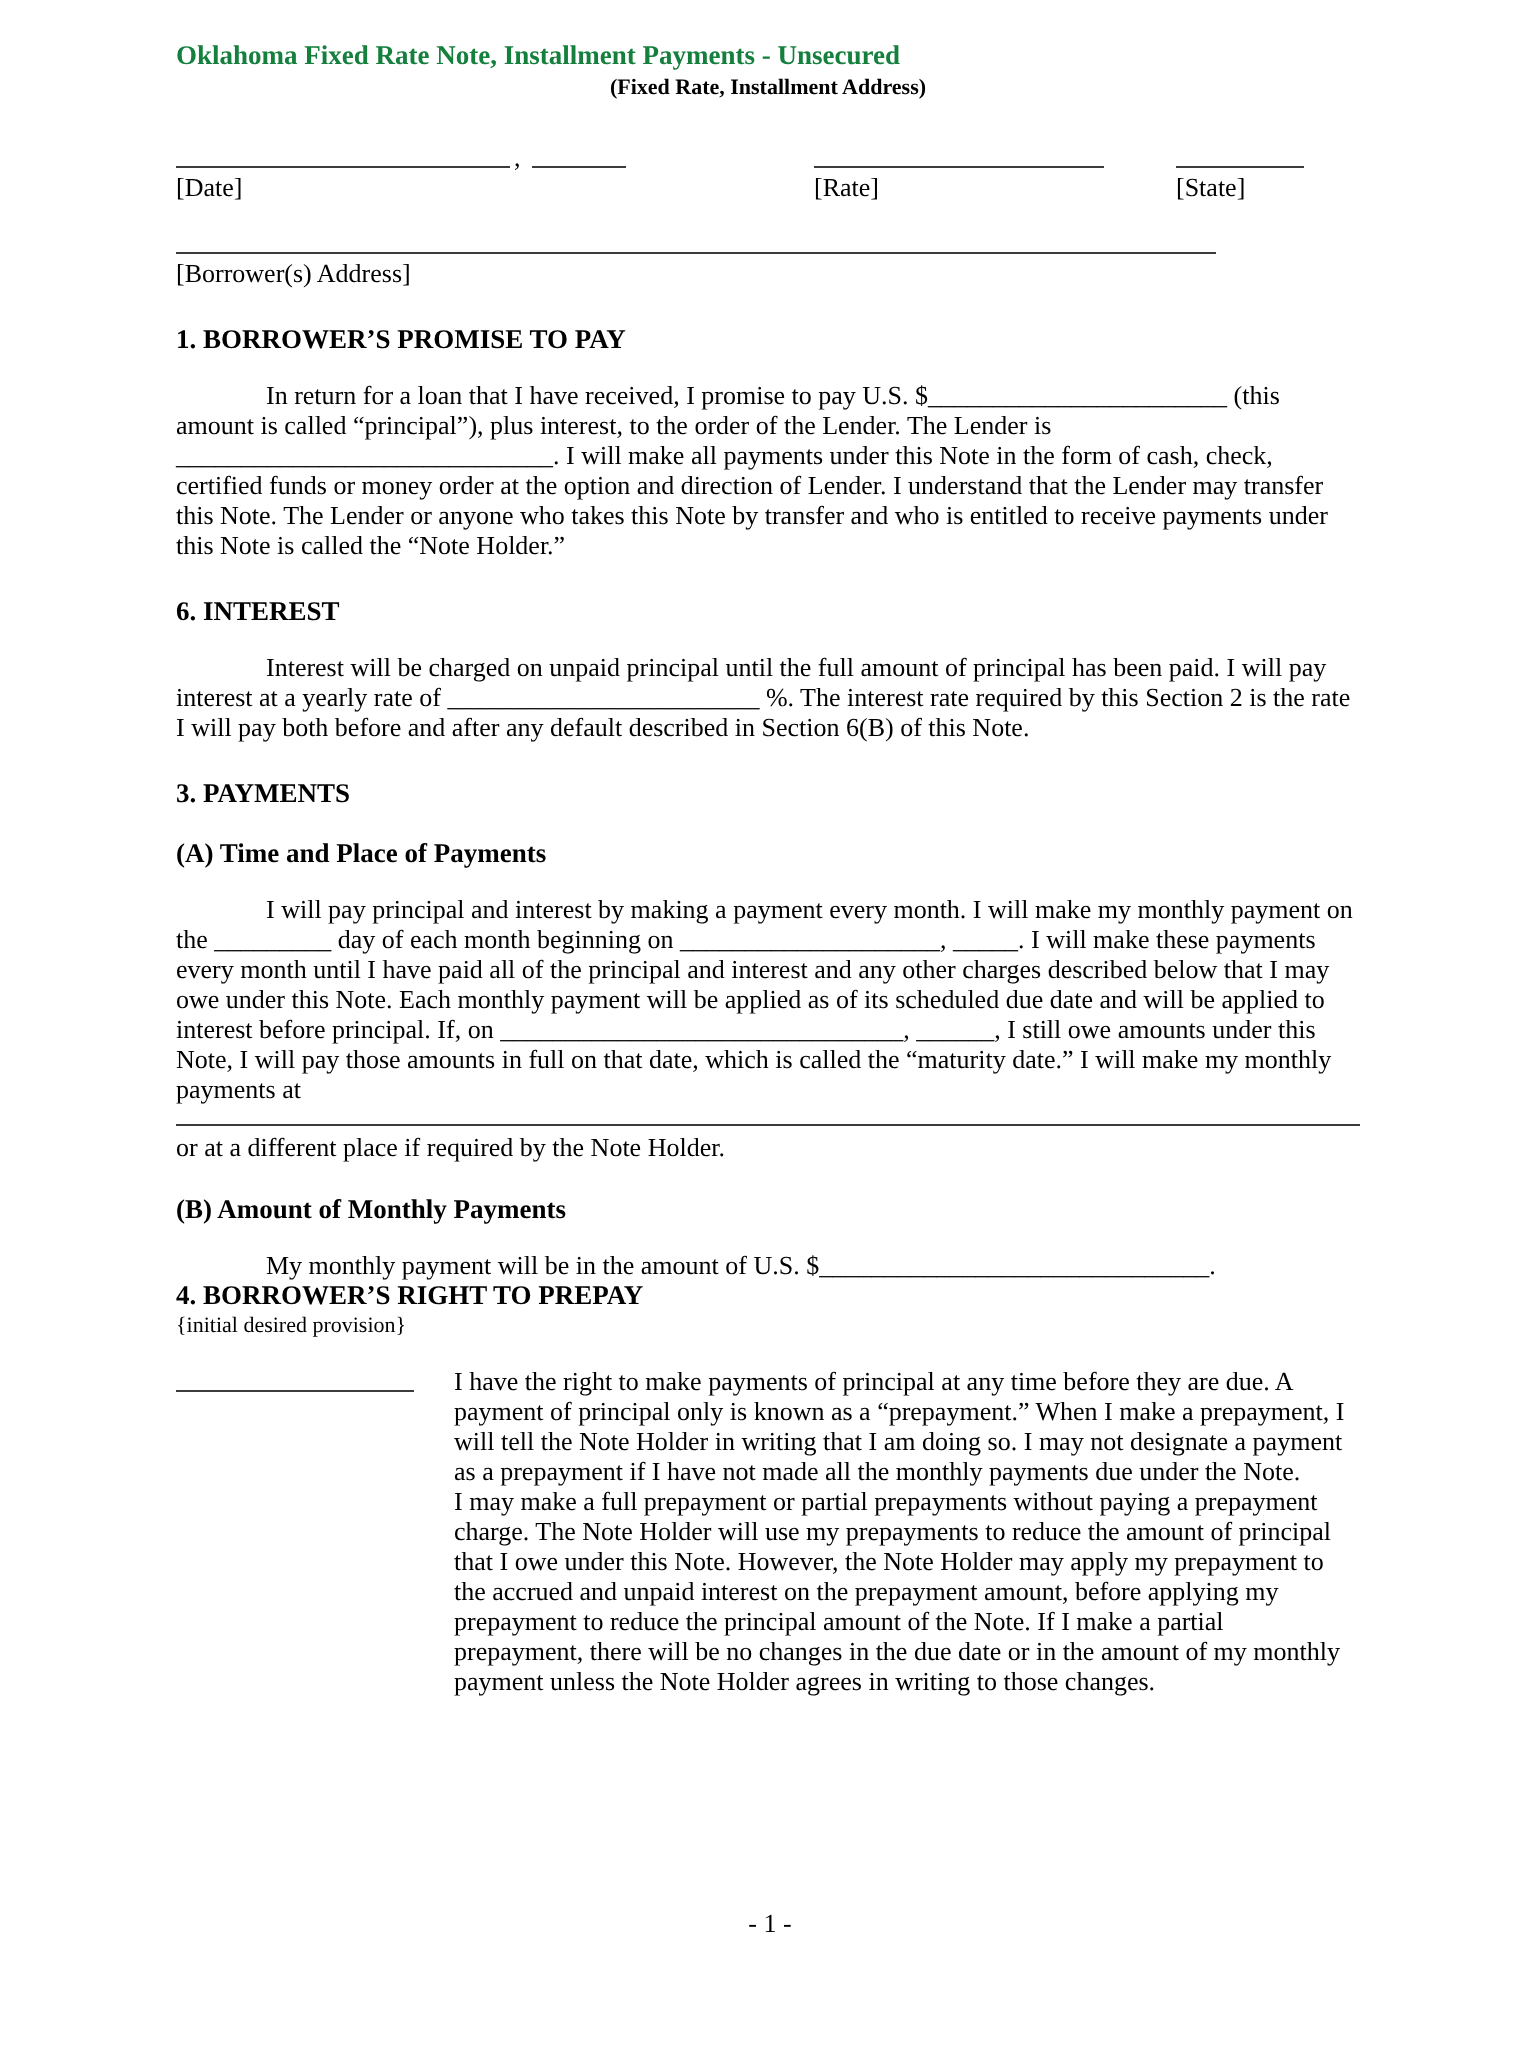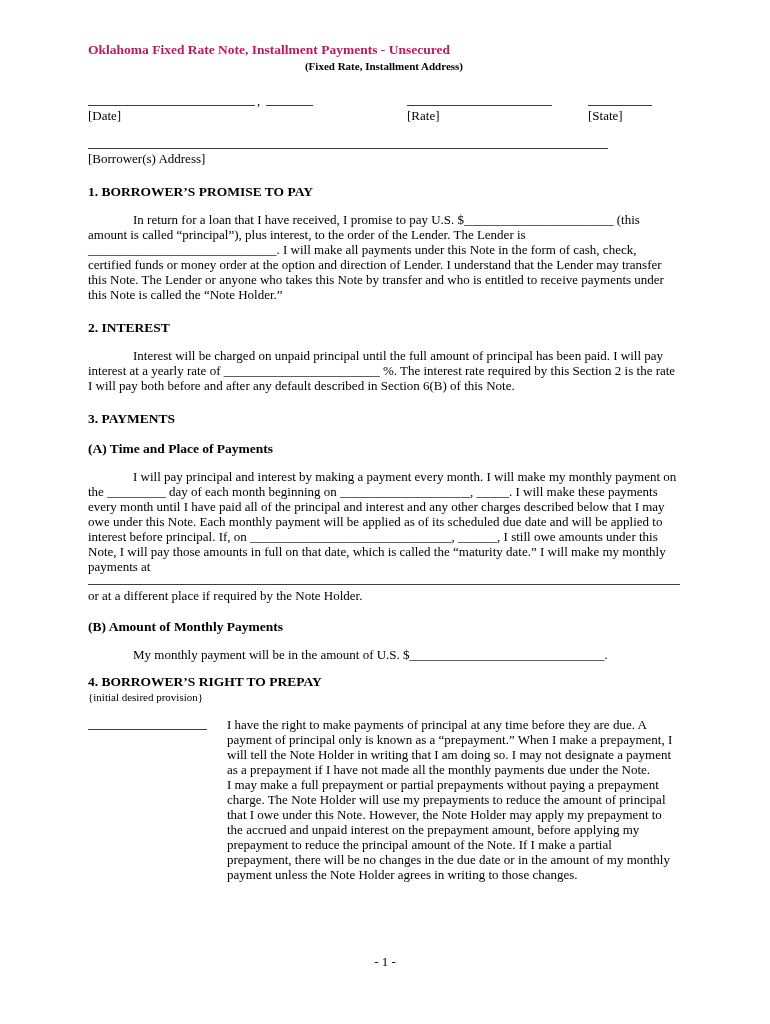--- a/index.html
+++ b/index.html
@@ -8,24 +8,24 @@
     width: 770px; height: 1024px;
     background: #ffffff;
     color: #000000;
     font-family: "Liberation Serif", serif;
     position: relative;
     overflow: hidden;
   }
   .content { position: absolute; left: 88px; top: 0; width: 592px; }
 
   .watermark {
-    margin-top: 42px;
+    margin-top: 20px;
     font-weight: bold;
     font-size: 13.5px;
-    color: #be185d;
+    color: #15803d;
   }
   .title {
     margin-top: 24px;
     text-align: center;
     font-family: "Liberation Sans", sans-serif;
     font-weight: bold;
     font-size: 18px;
     letter-spacing: 0.2px;
   }
   .subtitle {
@@ -48,21 +48,21 @@
   .label-state { left: 500px; }
 
   .address-row { position: relative; margin-top: 10px; height: 34px; font-size: 13px; }
   .blank-address { left: 0; width: 520px; top: 12px; }
   .label-address { top: 15px; left: 0; }
 
   .heading { margin-top: 18px; font-size: 13.5px; font-weight: bold; }
   .heading.h1 { margin-top: 14px; }
   .heading.hA { margin-top: 14px; }
   .heading.hB { margin-top: 16px; }
-  .heading.h4 { margin-top: 12px; }
+  .heading.h4 { margin-top: 0; }
   .note { margin-top: 1px; font-size: 11px; }
 
   .para { margin-top: 12px; font-size: 13px; line-height: 15px; text-indent: 45px; }
   .rule { margin-top: 10px; width: 592px; height: 0; border-bottom: 1.2px solid #3c3c3c; }
   .continuation { margin-top: 3px; font-size: 13px; line-height: 15px; }
 
   .prepay { display: flex; margin-top: 14px; font-size: 13px; line-height: 15px; }
   .initials-line { width: 119px; height: 13px; flex: none; border-bottom: 1.2px solid #3c3c3c; }
   .prepay-text { margin-left: 20px; width: 451px; }
   .prepay-text p { margin: 0; }
@@ -93,21 +93,21 @@
   </div>
 
   <div class="address-row">
     <div class="blank blank-address"></div>
     <span class="field-label label-address">[Borrower(s) Address]</span>
   </div>
 
   <div class="heading h1">1. BORROWER’S PROMISE TO PAY</div>
   <div class="para">In return for a loan that I have received, I promise to pay U.S. $_______________________ (this amount is called “principal”), plus interest, to the order of the Lender. The Lender is _____________________________. I will make all payments under this Note in the form of cash, check, certified funds or money order at the option and direction of Lender. I understand that the Lender may transfer this Note. The Lender or anyone who takes this Note by transfer and who is entitled to receive payments under this Note is called the “Note Holder.”</div>
 
-  <div class="heading">2. INTEREST</div>
+  <div class="heading">6. INTEREST</div>
   <div class="para">Interest will be charged on unpaid principal until the full amount of principal has been paid. I will pay interest at a yearly rate of ________________________ %.  The interest rate required by this Section 2 is the rate I will pay both before and after any default described in Section 6(B) of this Note.</div>
 
   <div class="heading">3. PAYMENTS</div>
   <div class="heading hA">(A) Time and Place of Payments</div>
   <div class="para">I will pay principal and interest by making a payment every month. I will make my monthly payment on the _________ day of each month beginning on ____________________, _____. I will make these payments every month until I have paid all of the principal and interest and any other charges described below that I may owe under this Note. Each monthly payment will be applied as of its scheduled due date and will be applied to interest before principal. If, on _______________________________, ______, I still owe amounts under this Note, I will pay those amounts in full on that date, which is called the “maturity date.” I will make my monthly payments at</div>
   <div class="rule"></div>
   <div class="continuation">or at a different place if required by the Note Holder.</div>
 
   <div class="heading hB">(B) Amount of Monthly Payments</div>
   <div class="para">My monthly payment will be in the amount of U.S. $______________________________.</div>

